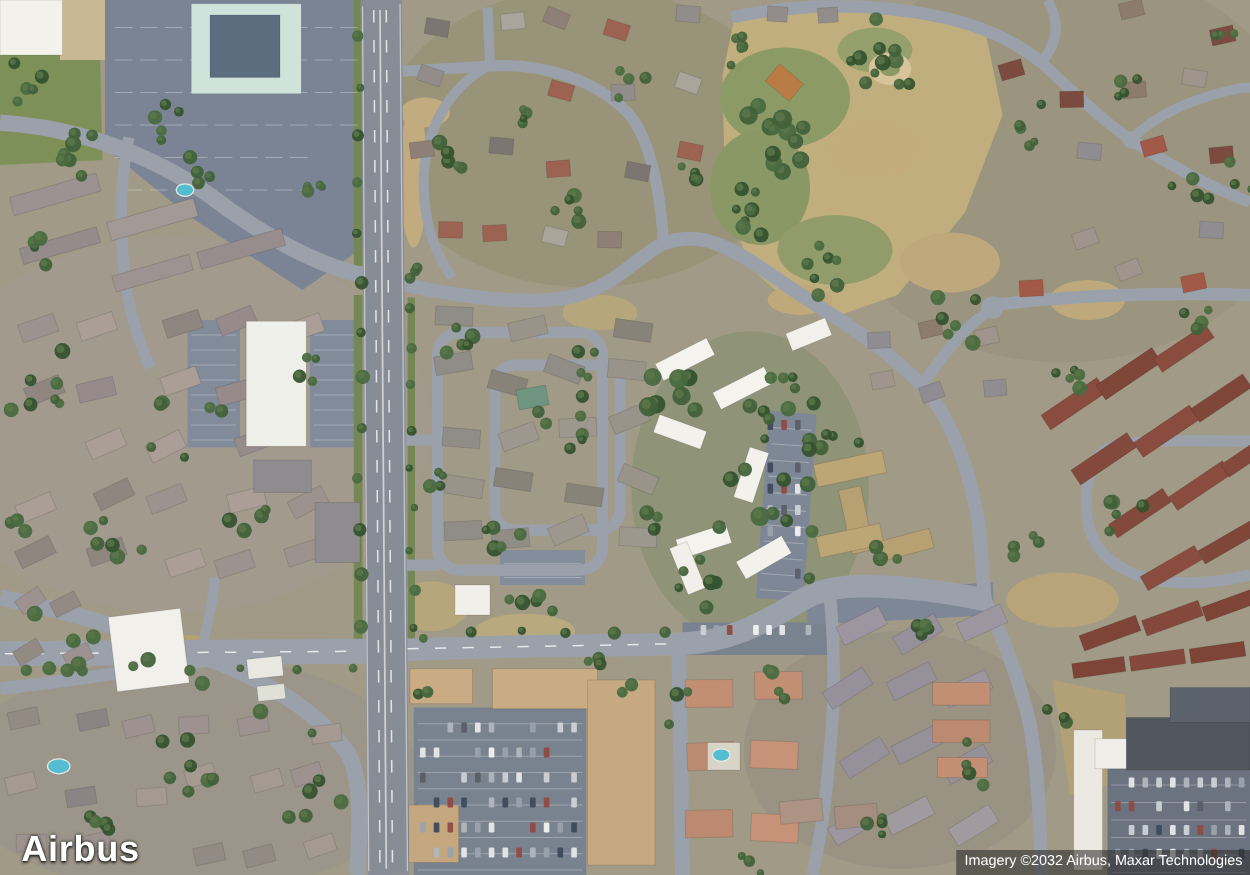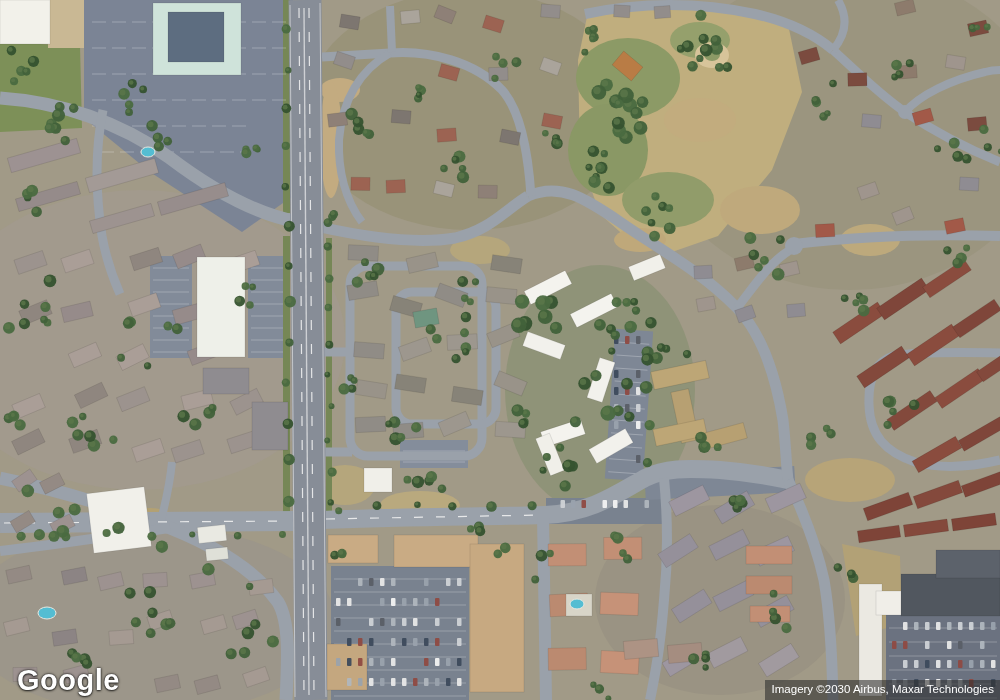--- a/index.html
+++ b/index.html
@@ -1139,15 +1139,15 @@
         <circle cx="416.4205590534257" cy="480.405523501453" r="3.1026954732369627" fill="#5b774a" opacity="0.8"></circle>
         <circle cx="407.48422962380573" cy="479.64906077831984" r="3.9626072510145605" fill="#4a6a40" opacity="0.95"></circle>
         <circle cx="406.4935778110521" cy="478.6584089655662" r="1.9813036255072802" fill="#5b774a" opacity="0.8"></circle>
       </g>
       <g>
         <ellipse cx="148" cy="152" rx="7" ry="5" fill="#54bdd2" stroke="#e8e8e0" stroke-width="1"></ellipse>
         <ellipse cx="47" cy="613" rx="9" ry="6" fill="#54bdd2" stroke="#e8e8e0" stroke-width="1"></ellipse>
         <ellipse cx="577" cy="604" rx="7" ry="5" fill="#54bdd2" stroke="#e8e8e0" stroke-width="1"></ellipse>
       </g>
     </svg>
-  <div class="google-logo">Google</div>
-  <div class="attribution">Imagery ©2030 Airbus, Maxar Technologies</div>
+  <div class="google-logo">Airbus</div>
+  <div class="attribution">Imagery ©2032 Airbus, Maxar Technologies</div>
 </div>
 
 </body></html>

